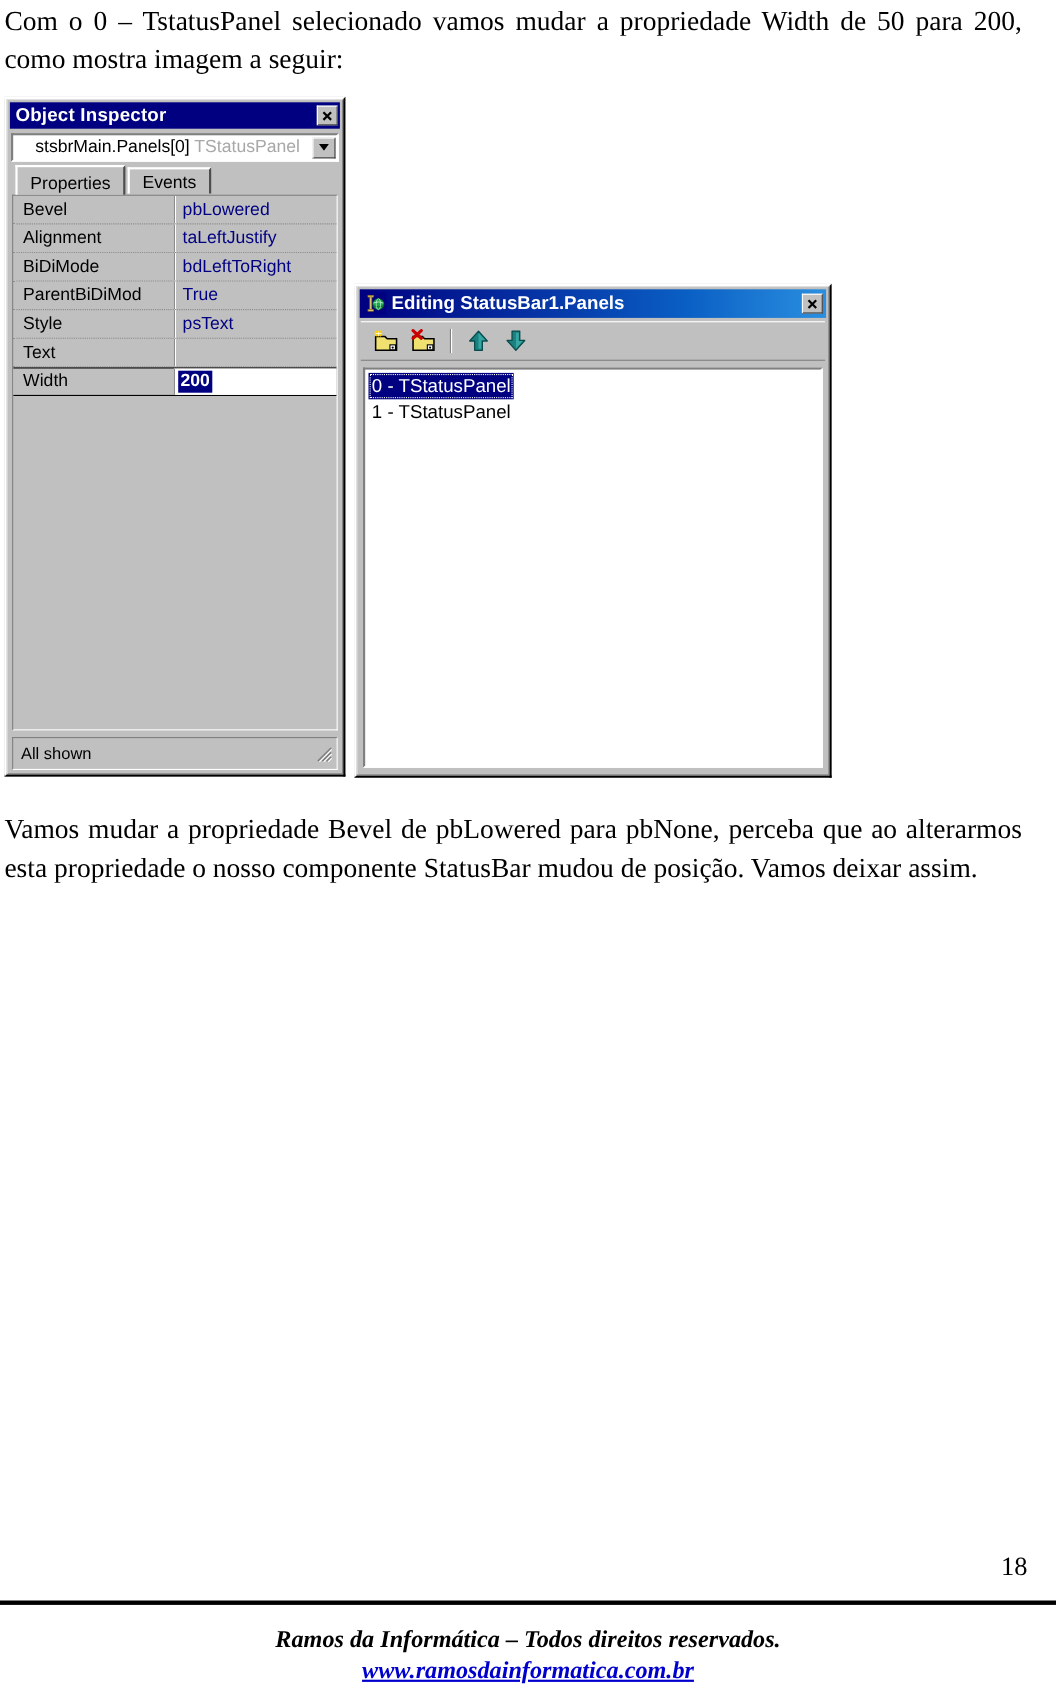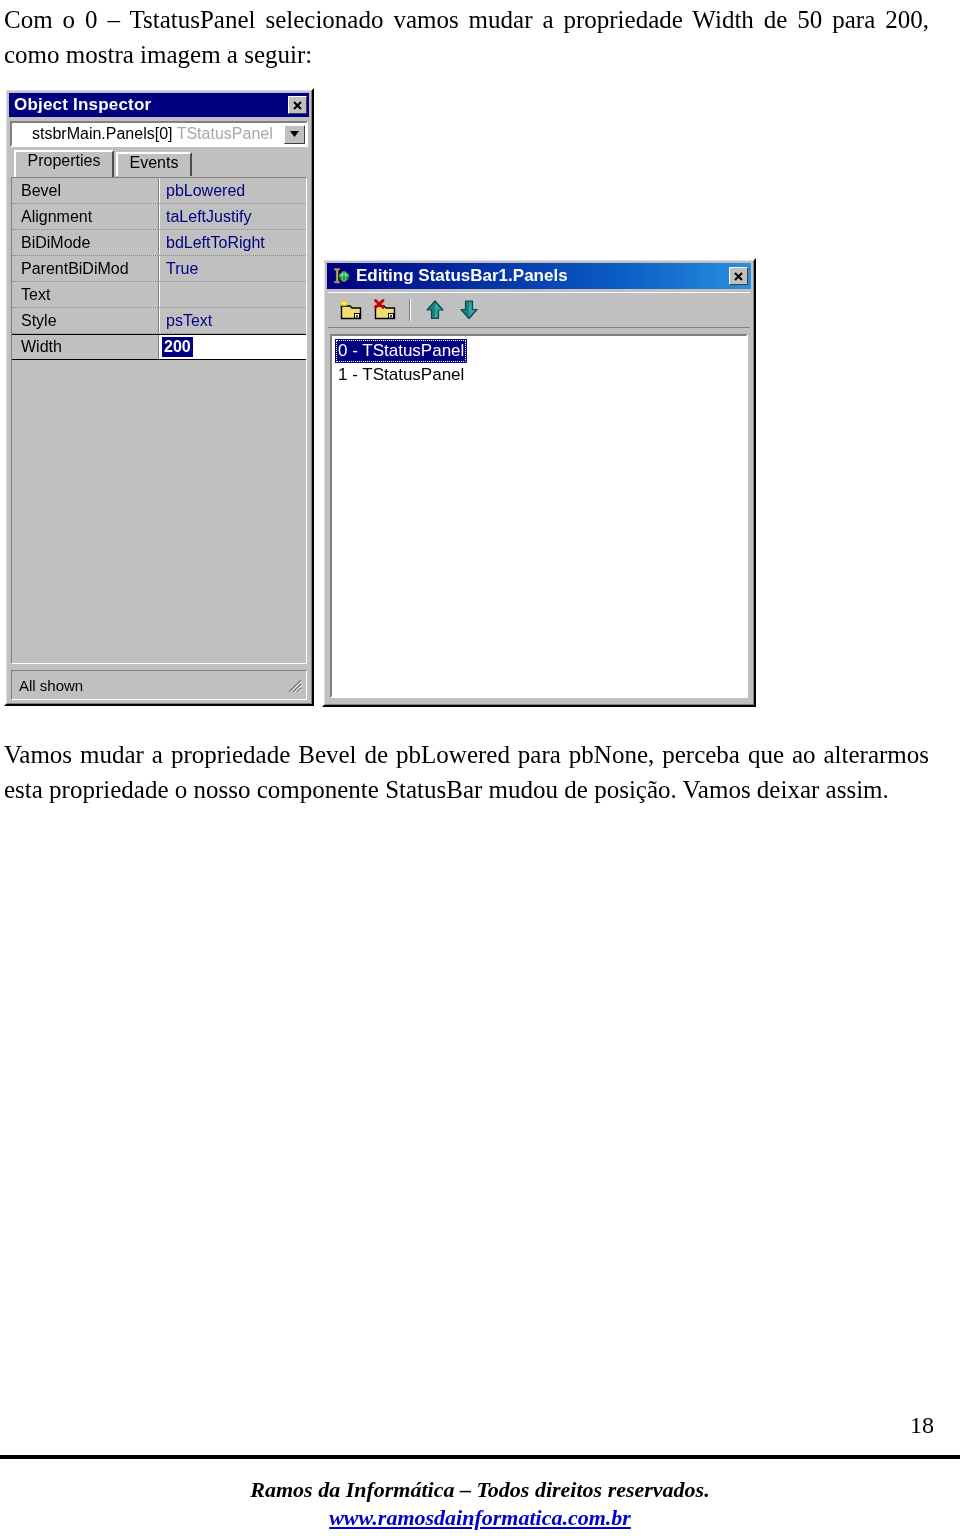--- a/index.html
+++ b/index.html
@@ -143,21 +143,21 @@
   .oi-tab {
     position: absolute;
     top: 2px;
     height: 24px;
     background: #c0c0c0;
     border-top: 2px solid #ffffff;
     border-left: 2px solid #ffffff;
     border-right: 2px solid #4d4d4d;
     box-sizing: border-box;
     display: flex;
-    align-items: flex-start;
+    align-items: flex-end;
     justify-content: center;
     font-family: "Liberation Sans", sans-serif;
     font-size: 16px;
     color: #000000;
     padding: 0 6px;
   }
   .oi-tab.active {
     top: 0px;
     height: 27px;
     z-index: 2;
@@ -431,29 +431,29 @@
       <span class="oi-value">bdLeftToRight</span>
     </div>
 
     <div class="oi-row">
       <span class="oi-name">ParentBiDiMod</span>
       <span class="oi-sep"></span>
       <span class="oi-value">True</span>
     </div>
 
     <div class="oi-row">
+      <span class="oi-name">Style</span>
+      <span class="oi-sep"></span>
+      <span class="oi-value">psText</span>
+    </div>
+
+    <div class="oi-row">
       <span class="oi-name">Text</span>
       <span class="oi-sep"></span>
       <span class="oi-value"></span>
-    </div>
-
-    <div class="oi-row">
-      <span class="oi-name">Style</span>
-      <span class="oi-sep"></span>
-      <span class="oi-value">psText</span>
     </div>
 
     <div class="oi-row selected">
       <span class="oi-name">Width</span>
       <span class="oi-sep"></span>
       <span class="oi-value">
         <span class="sel-text">200</span>
       </span>
     </div>
 

